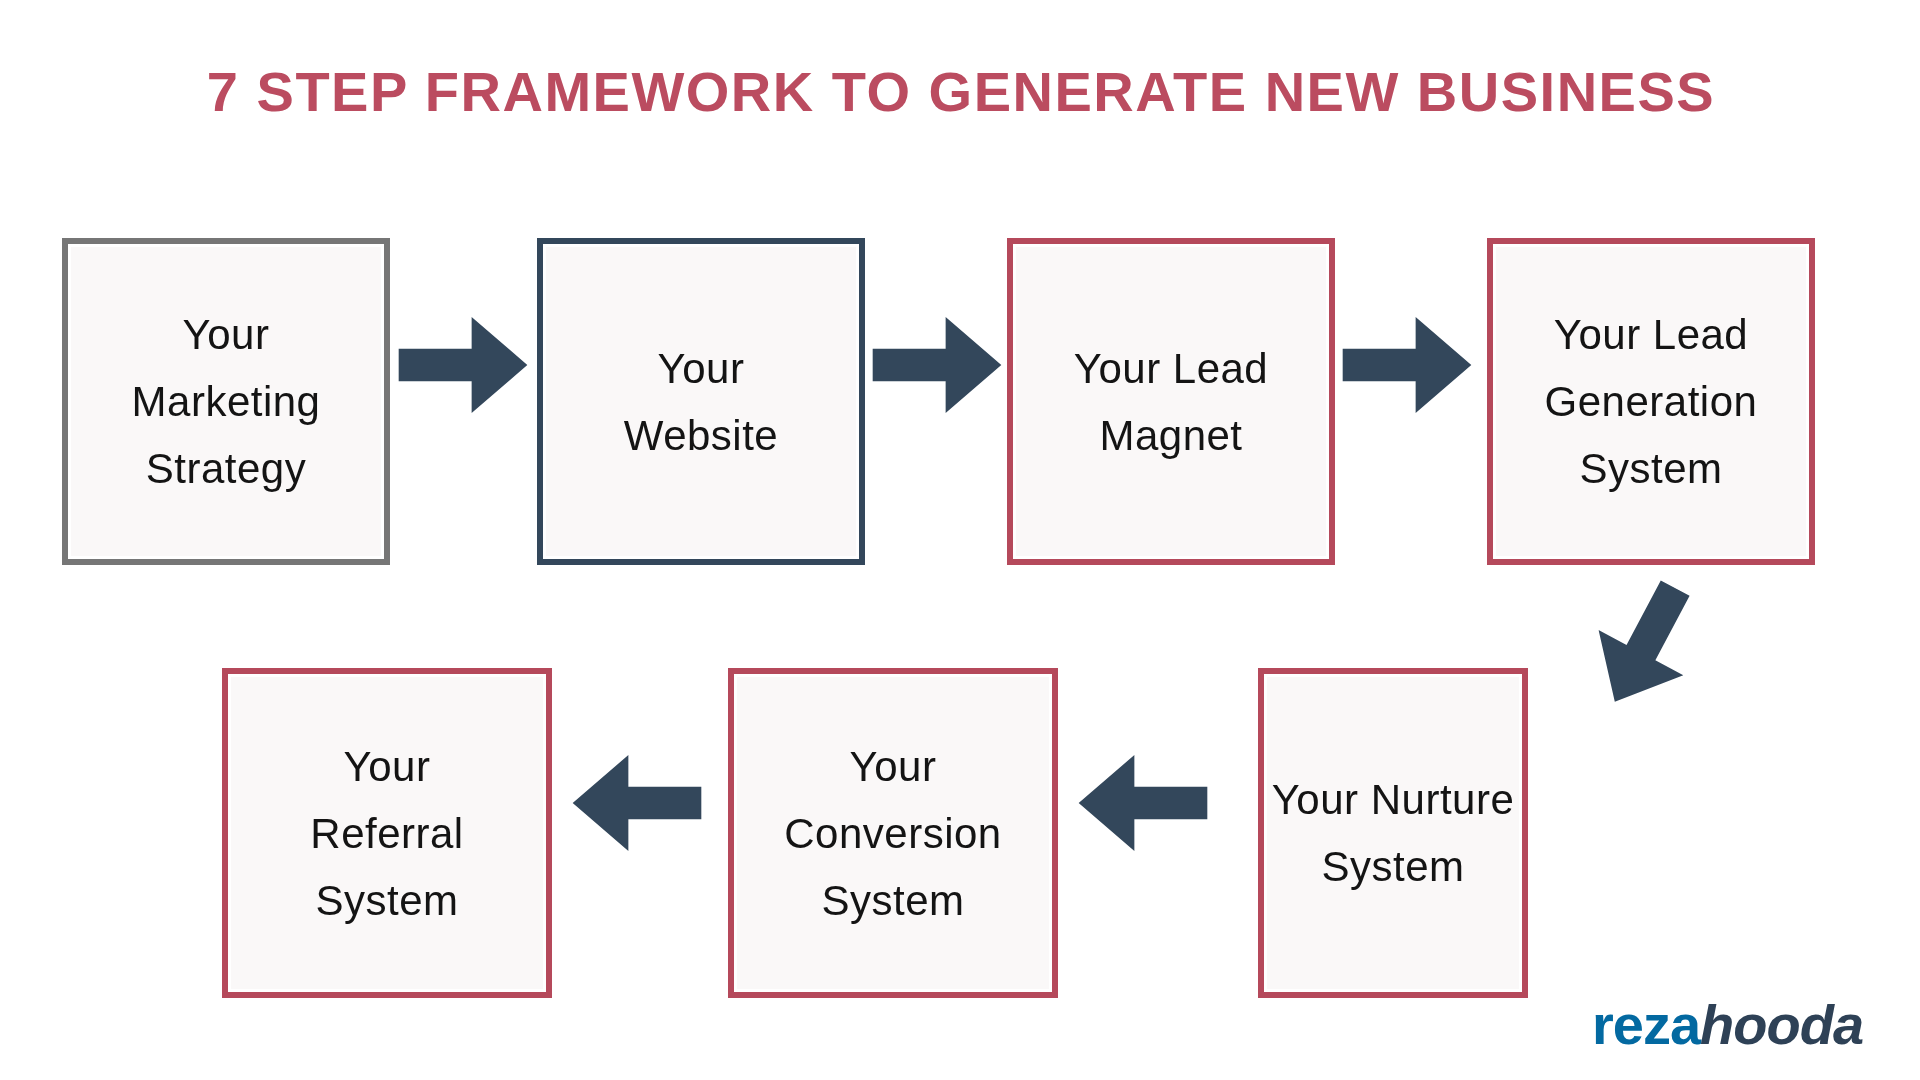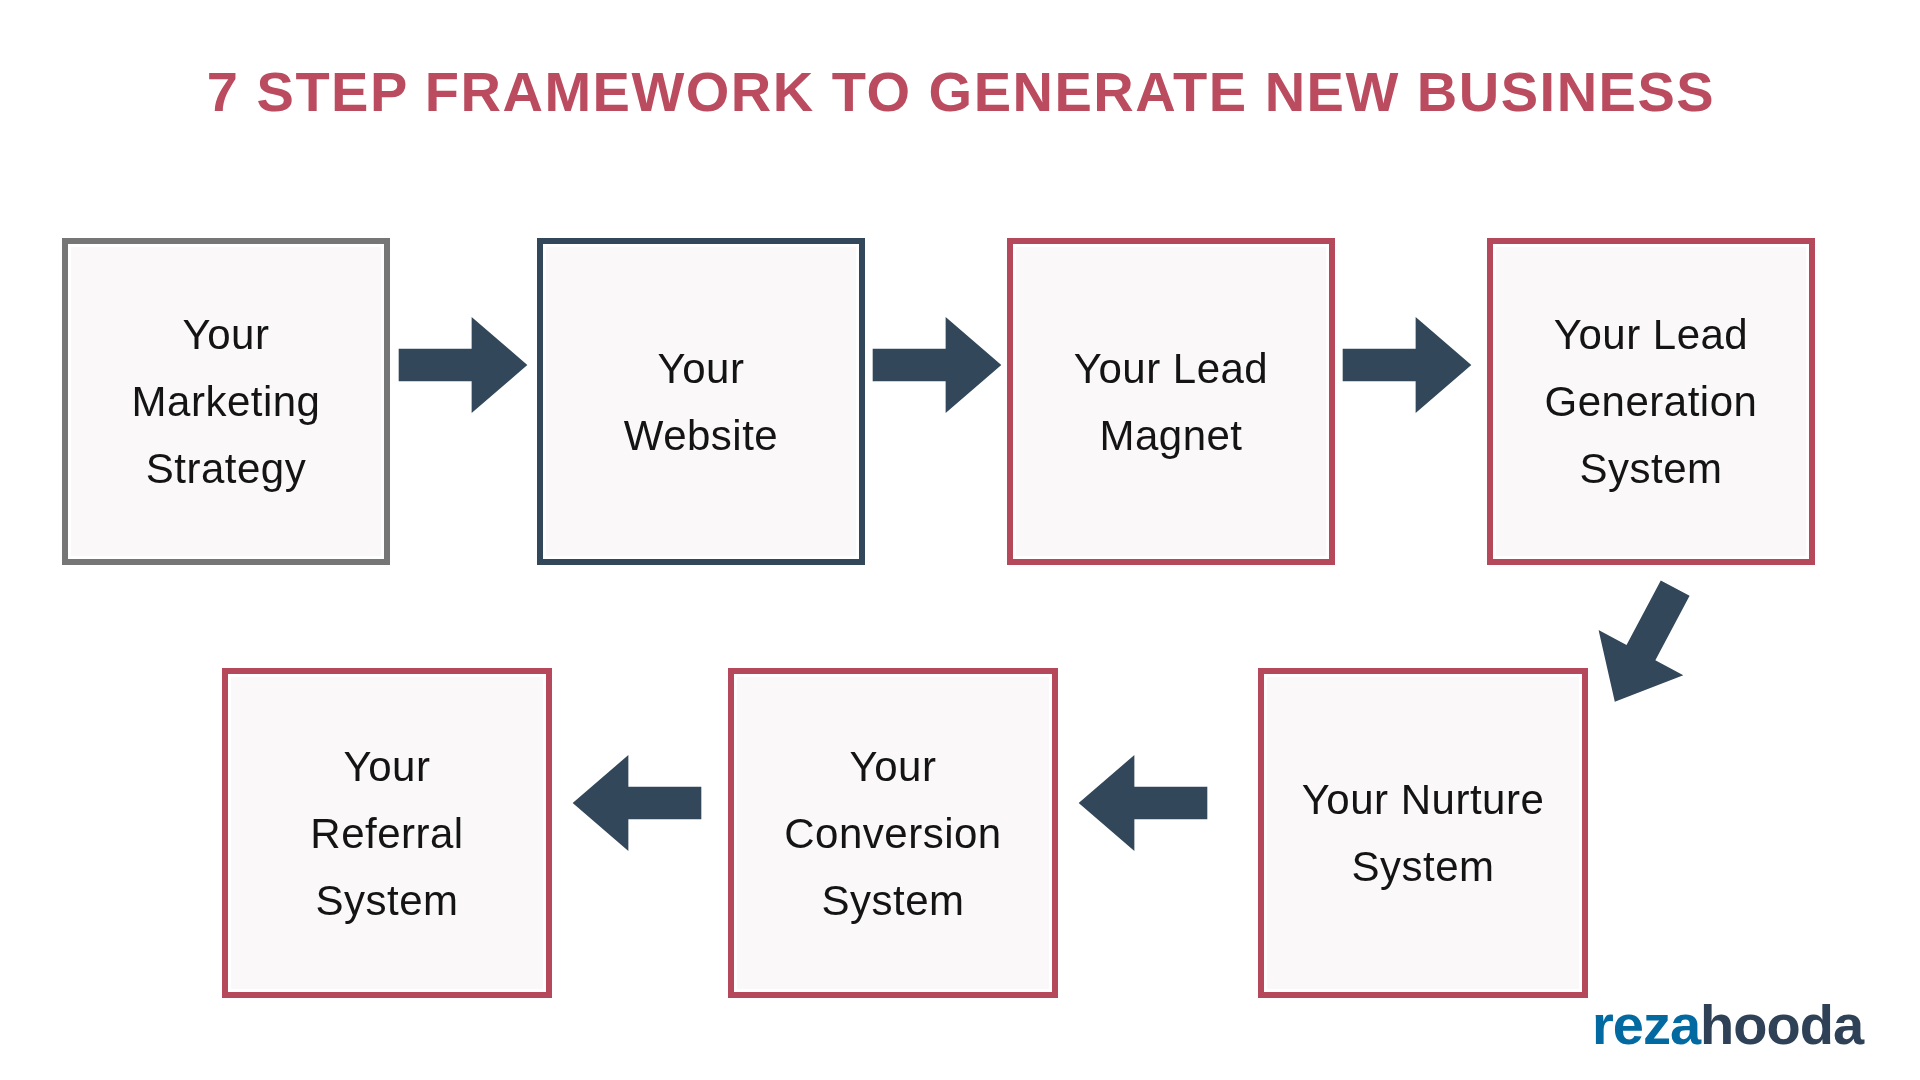--- a/index.html
+++ b/index.html
@@ -23,38 +23,38 @@
   }
   .border-gray   {border:6px solid #767676;}
   .border-navy   {border:6px solid #33475b;}
   .border-crimson{border:6px solid #b5495b;}
   
   .s1{left:62px;  top:238px; width:328px; height:327px;}
   .s2{left:537px; top:238px; width:328px; height:327px;}
   .s3{left:1007px;top:238px; width:328px; height:327px;}
   .s4{left:1487px;top:238px; width:328px; height:327px;}
   
-  .s5{left:1258px;top:668px; width:330px; height:330px;}
+  .s5{left:1258px;top:668px; width:270px; height:330px;}
   .s6{left:728px; top:668px; width:330px; height:330px;}
   .s7{left:222px; top:668px; width:330px; height:330px;}
   .arrow{position:absolute;width:130px;height:96px;}
   .arrow svg{display:block;width:100%;height:100%;}
   .arrow polygon{fill:#33475b;}
   .a1{left:398px; top:317px;}
   .a2{left:872px; top:317px;}
   .a3{left:1342px;top:317px;}
   .a4{left:1580px;top:597px;transform:rotate(118deg);}
   .a5{left:1078px;top:755px;}
   .a6{left:572px; top:755px;}
   .logo{
     position:absolute;left:1592px;top:992px;
     font-size:56px;font-weight:bold;letter-spacing:-1px;white-space:nowrap;
   }
   .logo .p1{color:#0369a1;}
-  .logo .p2{color:#2e4156;}
+  .logo .p2{color:#2e4156;font-style:italic;}
 </style>
 </head>
 <body>
 
 <div class="canvas">
 
   <h1 class="title">7 STEP FRAMEWORK TO GENERATE NEW BUSINESS</h1>
 
   <div class="step s1 border-gray">
     <span class="lbl">Your

